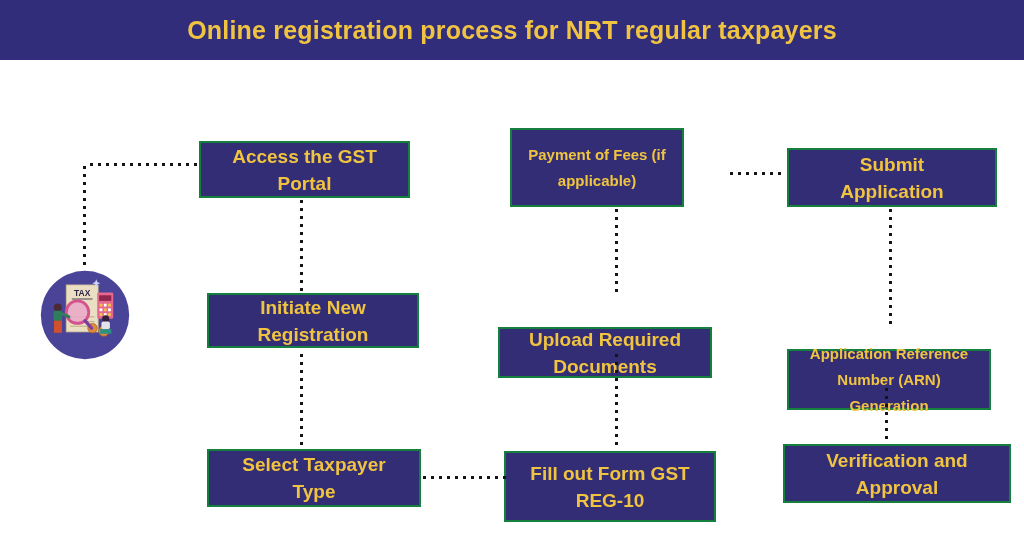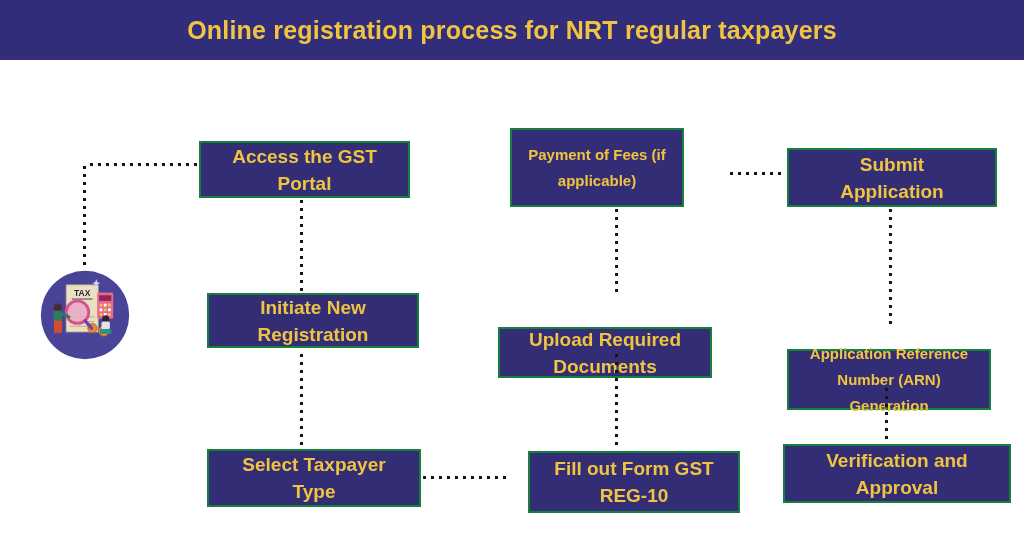--- a/index.html
+++ b/index.html
@@ -100,21 +100,21 @@
   <div class="node narrow-pad" style="left:787px;top:148px;width:210px;height:59px;">Submit Application</div>
 
   <div class="node" style="left:207px;top:293px;width:212px;height:55px;">Initiate New Registration</div>
 
   <div class="node" style="left:498px;top:295px;width:214px;height:51px;margin-top:32px;">Upload Required Documents</div>
 
   <div class="node small" style="left:787px;top:309px;width:204px;height:61px;margin-top:40px;">Application Reference Number (ARN) Generation</div>
 
   <div class="node" style="left:207px;top:449px;width:214px;height:58px;">Select Taxpayer Type</div>
 
-  <div class="node" style="left:528px;top:451px;width:212px;height:62px;">Fill out Form GST REG-10</div>
+  <div class="node" style="left:504px;top:451px;width:212px;height:71px;">Fill out Form GST REG-10</div>
 
   <div class="node" style="left:783px;top:444px;width:228px;height:59px;">Verification and Approval</div>
 
   <div class="dot-v" style="left:83px;top:166px;height:100px;"></div>
   <div class="dot-h" style="left:90px;top:163px;width:108px;"></div>
   <div class="dot-v" style="left:300px;top:200px;height:92px;"></div>
   <div class="dot-v" style="left:300px;top:354px;height:94px;"></div>
   <div class="dot-h" style="left:423px;top:476px;width:88px;"></div>
   <div class="dot-v" style="left:615px;top:354px;height:96px;"></div>
   <div class="dot-v" style="left:615px;top:209px;height:85px;"></div>

